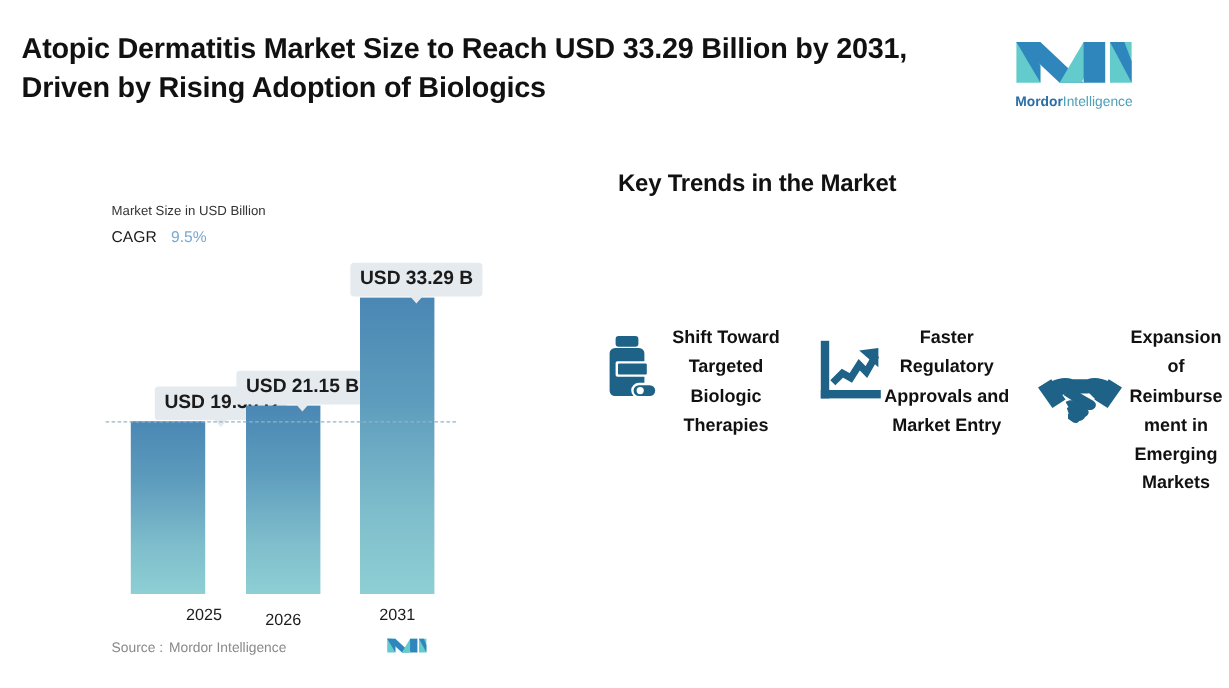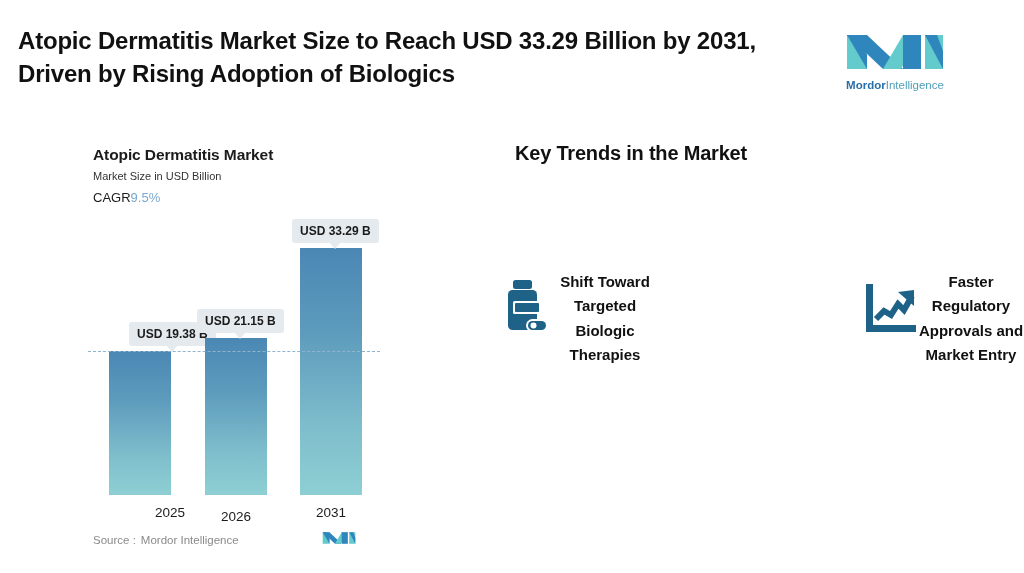--- a/index.html
+++ b/index.html
@@ -77,21 +77,21 @@
     color: #333333;
   }
   #chart-cagr {
     position: absolute;
     left: 93px; top: 70px;
     font-size: 13px;
     color: #1b1b1b;
   }
   #chart-cagr .cagr-value {
     color: #7aa8d0;
-    margin-left: 0;
+    margin-left: 12px;
   }
 
   #plot {
     position: absolute;
     left: 0; top: 0;
     width: 470px; height: 453px;
   }
   .gridline {
     position: absolute;
     left: 88px;
@@ -100,21 +100,21 @@
     border-top: 1.5px dashed #8fb4cc;
   }
   .bar {
     position: absolute;
     background: linear-gradient(to bottom, #4a87b4 0%, #5e9cbd 35%, #7ebdcb 72%, #8ecfd4 100%);
   }
   .bar-label {
     position: absolute;
     background: #e4eaee;
     color: #1b1b1b;
-    font-size: 12px;
+    font-size: 16px;
     font-weight: bold;
     padding: 5px 8px 5px 8px;
     border-radius: 3px;
     white-space: nowrap;
     text-align: center;
   }
   .bar-label .pointer {
     position: absolute;
     left: 50%;
     bottom: -6px;
@@ -214,21 +214,20 @@
     </div>
     <div class="wordmark">
       <span class="wm-bold">Mordor</span><span class="wm-light">Intelligence</span>
     </div>
   </div>
 
 </div>
 
 <div id="chart-panel">
 
-  <div id="chart-title">Atopic Dermatitis Market</div>
   <div id="chart-subtitle">Market Size in USD Billion</div>
   <div id="chart-cagr">
     <span>CAGR</span><span class="cagr-value">9.5%</span>
   </div>
 
   <div id="plot">
       <div class="bar" style="left: 109px; top: 231.207px; width: 62px; height: 143.793px;"></div>
       <div class="bar-label" style="left: 101px; top: 202.207px; margin-left: 28px;">USD 19.38 B<span class="pointer"></span></div>
       <div class="x-tick" style="width: 90px; left: 95px; top: 385px; text-align: right;">2025</div>
       <div class="bar" style="left: 205px; top: 218.074px; width: 62px; height: 156.926px;"></div>
@@ -284,15 +283,39 @@
         <svg width="54" height="52" viewBox="0 0 54 52" xmlns="http://www.w3.org/2000/svg">
           <rect x="2" y="2" width="7" height="48" fill="#1e6288"></rect>
           <rect x="2" y="43" width="50" height="7" fill="#1e6288"></rect>
           <polyline points="12,37 20,29 27,33 34,22 40,28 48,14" fill="none" stroke="#1e6288" stroke-width="6" stroke-linejoin="miter" stroke-linecap="butt"></polyline>
           <polygon points="50,8 50,24 34,10" fill="#1e6288"></polygon>
         </svg>
       </div>
       <div class="trend-label">Faster Regulatory Approvals and Market Entry</div>
     </div>
 
+    <div class="trend-item">
+      <div class="trend-icon">
+        <svg width="72" height="46" viewBox="0 0 72 46" xmlns="http://www.w3.org/2000/svg">
+          <g fill="#1e6288">
+            <polygon points="1,14 12,7 24,24 13,31"></polygon>
+            <polygon points="71,14 60,7 48,24 59,31"></polygon>
+            <path d="M12,9 C18,6 24,5 30,7 L42,7 C48,5 54,6 60,9 L54,22
+                     C50,19 46,18 42,19 L30,19 C26,18 22,19 18,22 Z"></path>
+            <path d="M22,20 C26,17 31,16 35,18 L47,25 C50,27 50,30 47,32
+                     C45,33 43,33 41,32 L33,27"></path>
+            <path d="M24,26 C27,24 30,24 33,26 L41,31 C44,33 44,36 41,38
+                     C39,39 37,39 35,38 L28,33"></path>
+            <path d="M25,31 C28,29 31,30 34,32 L38,35 C41,37 41,39 38,41
+                     C36,42 34,42 32,41 L27,37"></path>
+            <path d="M26,36 C28,35 30,35 32,37 L34,38 C36,40 36,42 34,43
+                     C32,44 30,43 29,42 L26,40"></path>
+            <path d="M40,10 C44,9 48,10 51,13 L57,20 C59,22 58,25 55,26
+                     C53,27 51,26 50,25 L44,19 C42,17 40,17 38,18 L34,20
+                     C31,22 28,21 27,19 C26,17 27,14 30,13 Z"></path>
+          </g>
+        </svg>
+      </div>
+      <div class="trend-label">Expansion of Reimbursement in Emerging Markets</div>
+    </div>
 
   </div>
 </div>
 
 </body></html>

